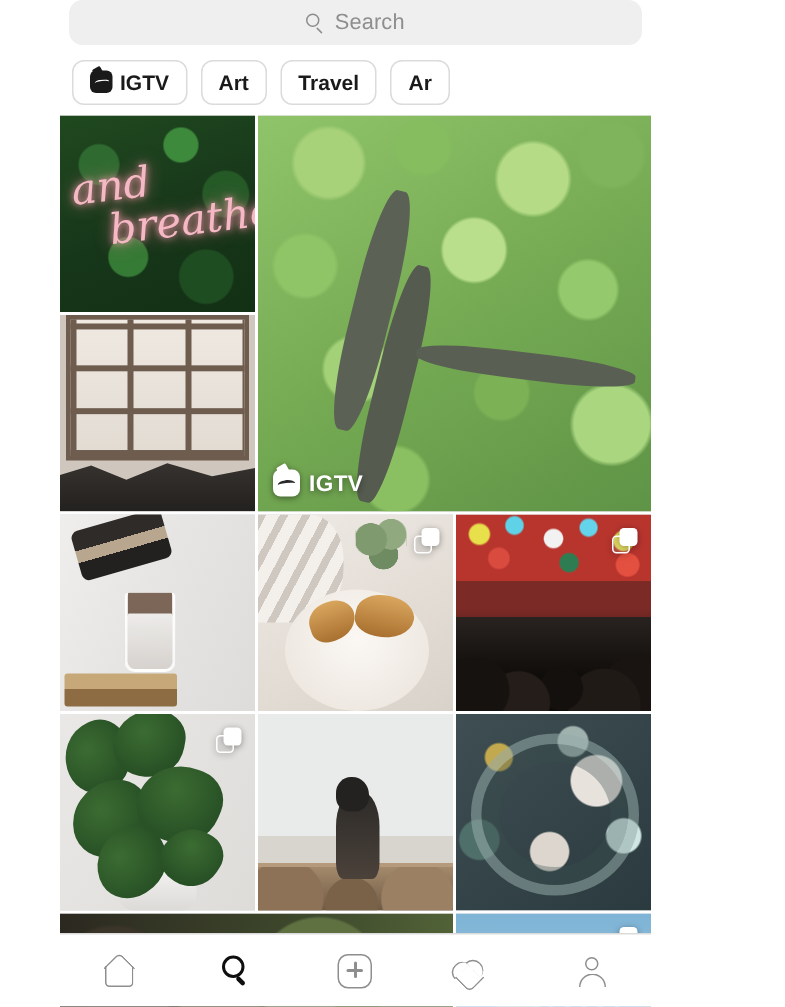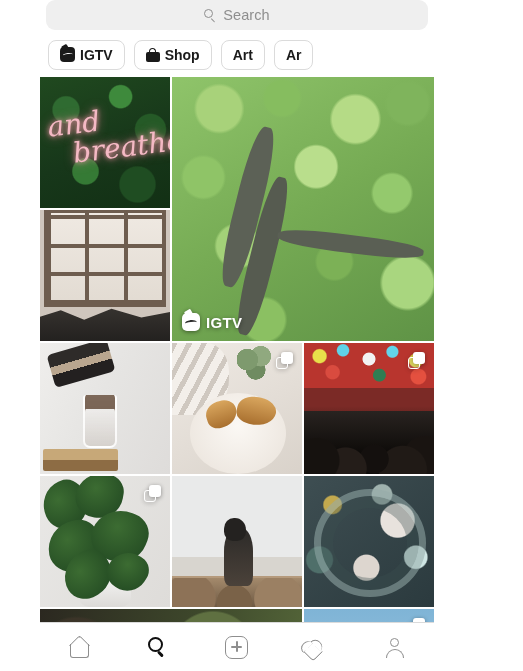--- a/index.html
+++ b/index.html
@@ -657,25 +657,24 @@
       <span class="search-placeholder">Search</span>
     </div>
   </div>
 
   <div class="chips-row">
     <div class="chip">
       <span class="ic-igtv"></span>
       <span class="chip-label">IGTV</span>
     </div>
     <div class="chip">
-      <span class="ic-shop"></span>
-      <span class="chip-label">Shop</span>
+      <span class="chip-label">Art</span>
     </div>
     <div class="chip">
-      <span class="chip-label">Art</span>
+      <span class="chip-label">Travel</span>
     </div>
     <div class="chip">
       <span class="chip-label">Ar</span>
     </div>
   </div>
 
   <div class="grid">
 
     <div class="tile">
       <div class="ph ph-neon">

